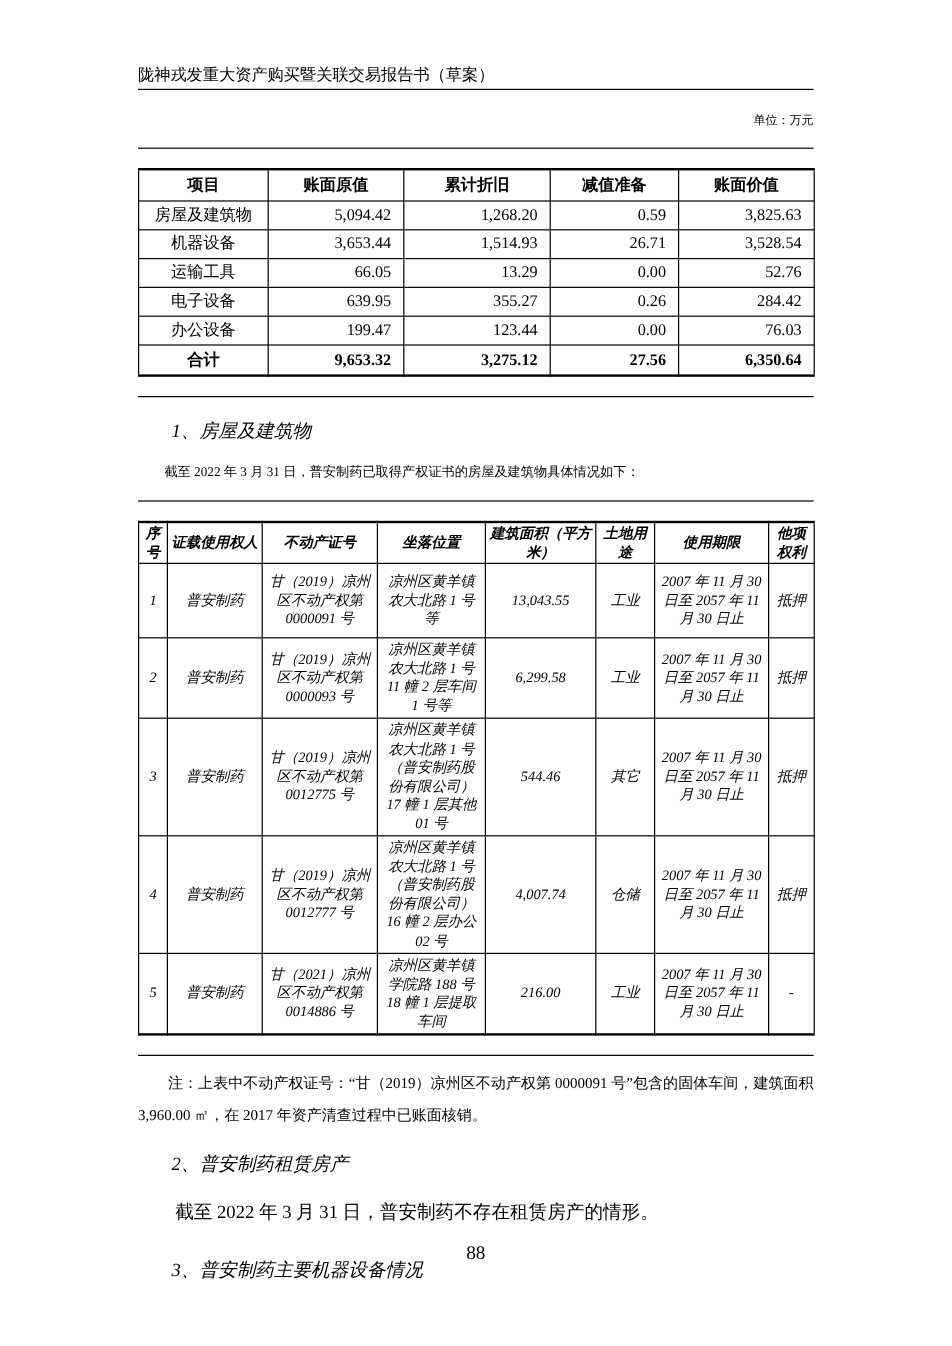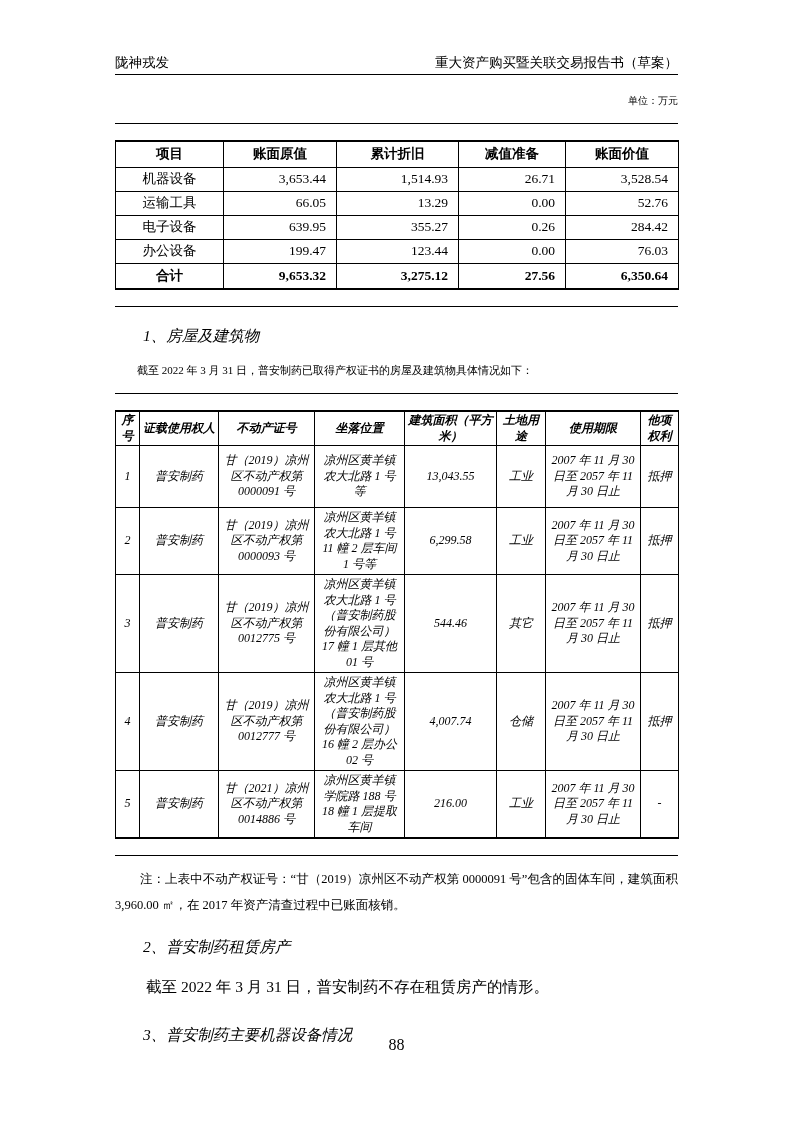--- a/index.html
+++ b/index.html
@@ -10,21 +10,21 @@
     color: #000;
     font-family: "Liberation Serif", "DejaVu Serif", serif;
     position: relative;
     overflow: hidden;
   }
   .content { position: absolute; left: 115px; top: 0; width: 563px; }
 
   
   .doc-header {
     padding-top: 52px;
-    display: flex; justify-content: space-between; align-items: flex-end;
+    display: flex; align-items: flex-end;
     font-size: 13.5px; line-height: 21px;
     border-bottom: 1.5px solid #000;
     padding-bottom: 1px;
   }
 
   .unit-label { text-align: right; font-size: 10px; margin-top: 16px; line-height: 20px; }
 
   
   .tbl-wrap { border-top: 1px solid #000; border-bottom: 1px solid #000; padding: 16px 0; }
   .tbl-wrap table {
@@ -104,20 +104,27 @@
       <thead>
         <tr>
             <th>项目</th>
             <th>账面原值</th>
             <th>累计折旧</th>
             <th>减值准备</th>
             <th>账面价值</th>
           </tr>
       </thead>
       <tbody>
+          <tr>
+            <td>房屋及建筑物</td>
+            <td>5,094.42</td>
+            <td>1,268.20</td>
+            <td>0.59</td>
+            <td>3,825.63</td>
+          </tr>
           <tr>
             <td>机器设备</td>
             <td>3,653.44</td>
             <td>1,514.93</td>
             <td>26.71</td>
             <td>3,528.54</td>
           </tr>
           <tr>
             <td>运输工具</td>
             <td>66.05</td>

